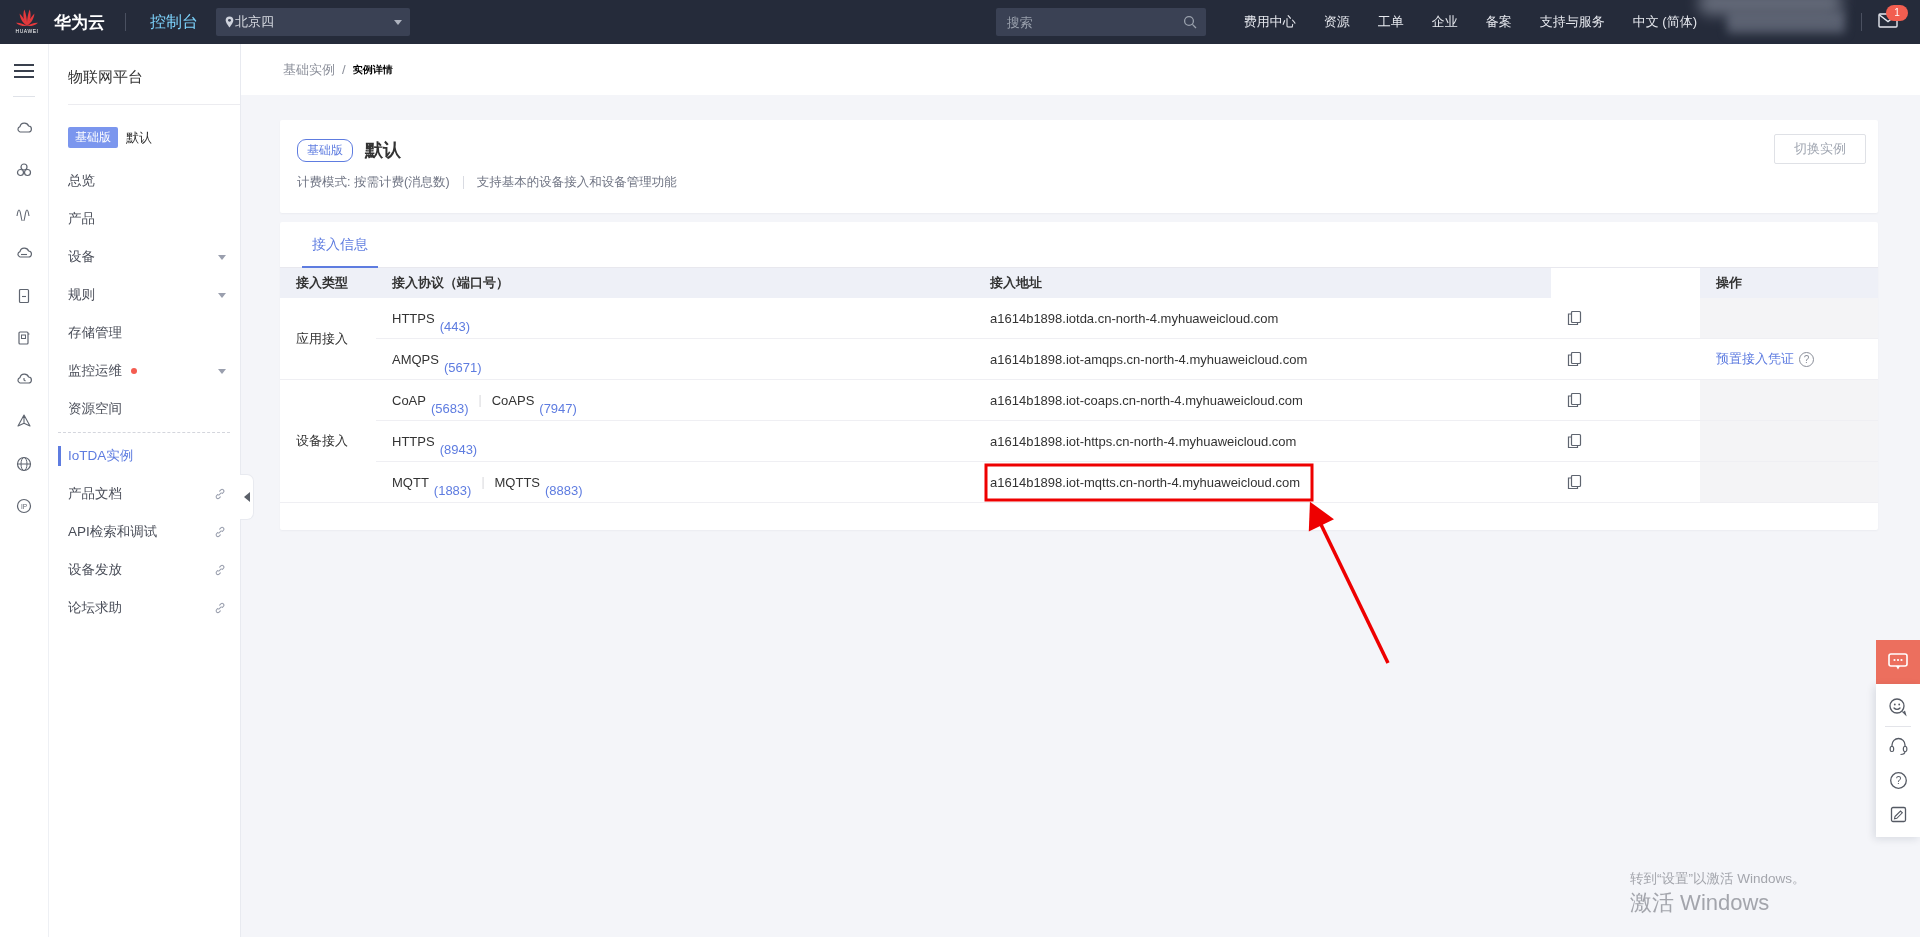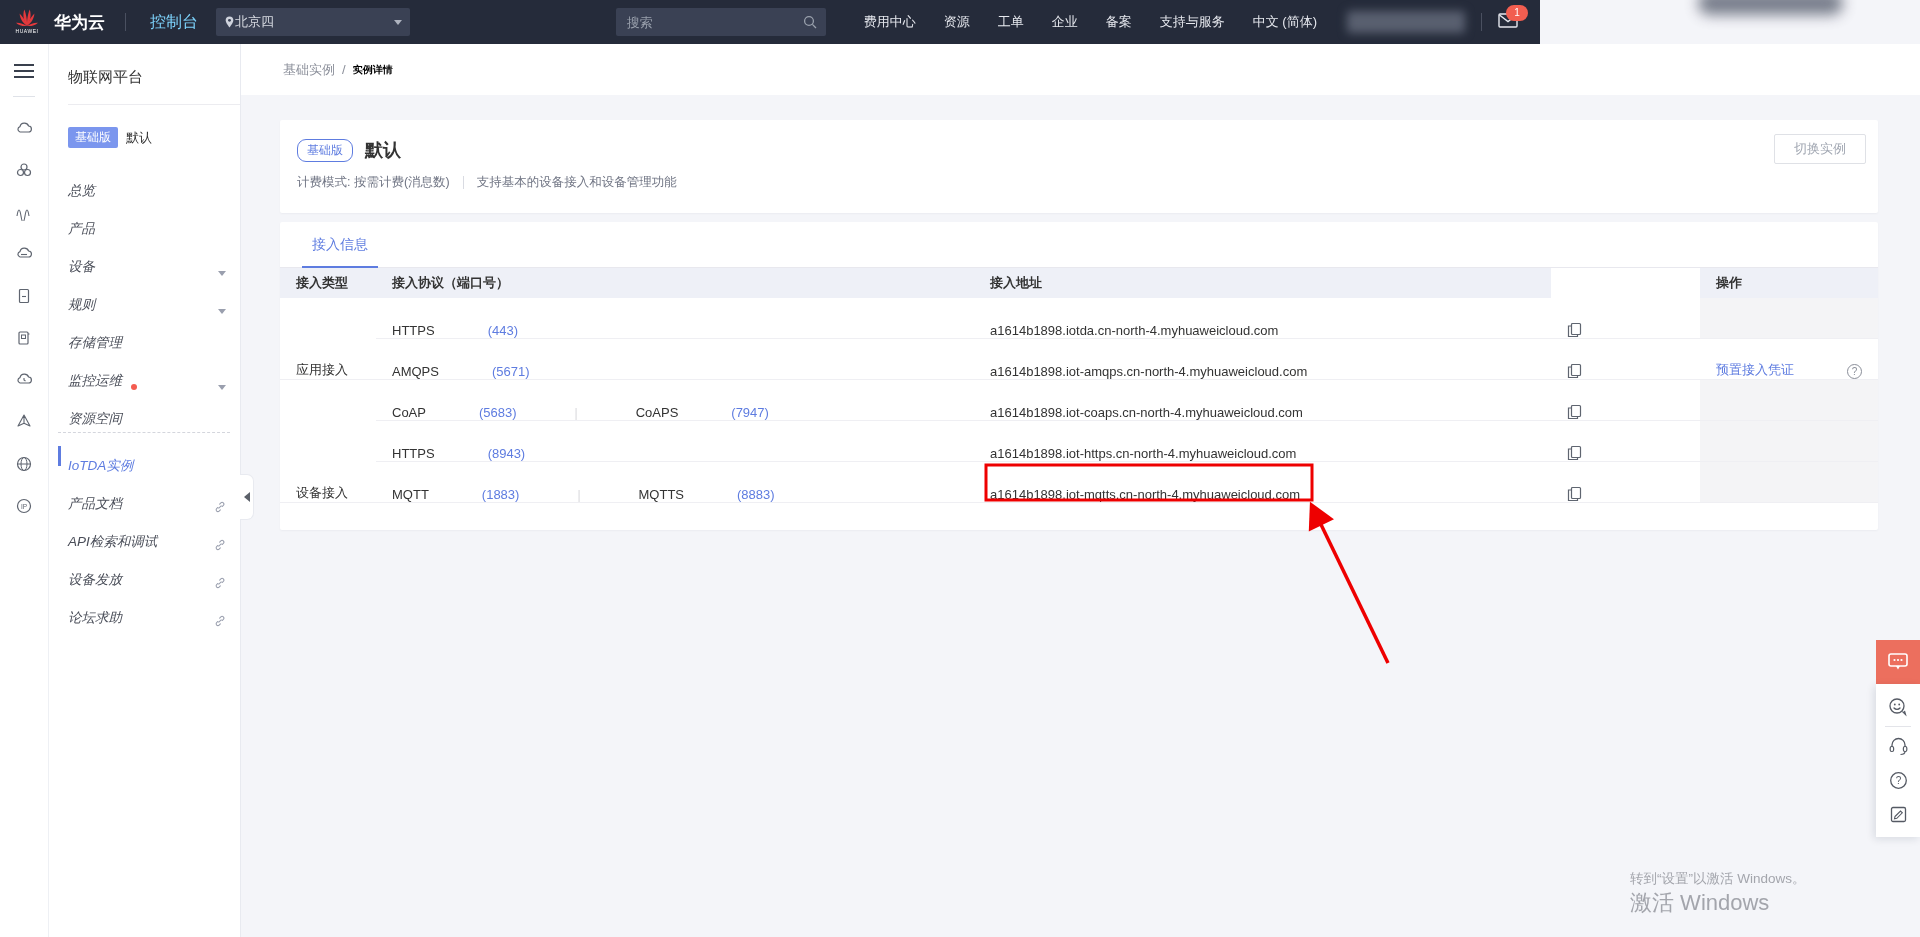--- a/index.html
+++ b/index.html
@@ -2,21 +2,21 @@
 <html><head>
 <meta charset="utf-8">
 <style>
   html,body{margin:0;padding:0;}
   body{
     width:1920px;height:937px;position:relative;overflow:hidden;
     background:#f4f5f9;font-family:"Liberation Sans","DejaVu Sans",sans-serif;
     -webkit-font-smoothing:antialiased;
   }
   
-  .topbar{position:absolute;top:0;left:0;width:1540px;height:44px;background:#252b3a;
+  .topbar{position:absolute;top:0;left:0;width:1920px;height:44px;background:#252b3a;
     display:flex;align-items:center;color:#e6e8ee;z-index:50;}
   .hw-logo{width:30px;height:30px;margin:0 8px 0 12px;display:flex;flex-direction:column;align-items:center;}
   .hw-logo .petals{width:24px;height:20px;}
   .hw-logo .logotext{font-size:5px;color:#fff;letter-spacing:.5px;margin-top:1px;}
   .brand{font-size:17px;font-weight:bold;color:#fff;margin:0 14px 0 4px;}
   .tb-divider{width:1px;height:18px;background:#4a5060;margin:0 6px;}
   .console{font-size:16px;color:#7dd3fc;margin:0 18px;cursor:pointer;}
   .region{display:flex;align-items:center;background:#3a4154;height:28px;width:178px;
     border-radius:2px;padding:0 8px;cursor:pointer;}
   .region .rg-label{font-size:13px;color:#d6d9e0;flex:1;}
@@ -44,22 +44,22 @@
   .rail-icon{width:48px;height:42px;display:flex;align-items:center;justify-content:center;cursor:pointer;color:#5f6570;}
   
   .sidebar{position:absolute;top:44px;left:48px;width:192px;bottom:0;background:#fff;
     border-right:1px solid #e8eaf0;z-index:19;}
   .sb-title{font-size:15px;color:#333;padding:24px 0 0 20px;}
   .sb-hr{height:1px;background:#ececf0;margin:17px 0 0 20px;}
   .sb-badge-row{display:flex;align-items:center;margin:22px 0 0 20px;}
   .sb-badge{background:#7b96ee;color:#fff;font-size:12px;border-radius:2px;padding:2px 7px;}
   .sb-badge-name{font-size:13px;color:#333;margin-left:8px;}
   .sb-menu{margin-top:14px;}
-  .side-item{position:relative;height:38px;display:flex;align-items:flex-end;padding-left:20px;
-    font-size:13.5px;color:#4a4e59;cursor:pointer;font-style:italic;}
+  .side-item{position:relative;height:38px;display:flex;align-items:center;padding-left:20px;
+    font-size:13.5px;color:#4a4e59;cursor:pointer;}
   .side-item.active{color:#5e7ce0;}
   .side-item.active .active-bar{position:absolute;left:10px;top:9px;bottom:9px;width:3px;background:#5e7ce0;}
   .side-item .flag{position:absolute;right:14px;display:flex;align-items:center;}
   .side-item .reddot{width:6px;height:6px;border-radius:50%;background:#f45c50;margin-left:9px;}
   .sb-dashed{border-top:1px dashed #d4d6dd;margin:4px 10px 4px 10px;}
   .collapse-tab{position:absolute;left:240px;top:474px;width:13px;height:44px;background:#fff;
     border:1px solid #e8eaf0;border-left:none;border-radius:0 7px 7px 0;display:flex;align-items:center;
     justify-content:center;z-index:21;cursor:pointer;}
   .collapse-tab .tri{width:0;height:0;border-top:5px solid transparent;border-bottom:5px solid transparent;
     border-right:6px solid #5b6069;}
@@ -83,22 +83,22 @@
   
   .card2{left:280px;top:222px;width:1598px;height:308px;}
   .tabrow{height:45px;border-bottom:1px solid #e8e8ee;display:flex;align-items:flex-end;}
   .tab{margin-left:22px;padding:0 10px 12px;font-size:14px;color:#5e7ce0;border-bottom:2px solid #5e7ce0;
     margin-bottom:-1px;cursor:pointer;}
   .tblhead,.tblbody{display:grid;grid-template-columns:96px 598px 577px 149px 178px;}
   .th{height:30px;line-height:30px;background:#eef0f7;font-size:13px;font-weight:bold;color:#333;
     padding-left:16px;box-sizing:border-box;}
   .th.copyh{background:#fff;}
   .tblbody{grid-auto-rows:41px;}
-  .tcell,.pcell,.acell,.ccell,.opcell{display:flex;align-items:flex-end;box-sizing:border-box;
-    border-bottom:1px solid #efeff3;font-size:13px;color:#333;gap:48px;}
+  .tcell,.pcell,.acell,.ccell,.opcell{display:flex;align-items:center;box-sizing:border-box;
+    border-bottom:1px solid #efeff3;font-size:13px;color:#333;}
   .tcell{grid-column:1;padding-left:16px;}
   .pcell{grid-column:2;padding-left:16px;}
   .acell{grid-column:3;padding-left:16px;}
   .ccell{grid-column:4;padding-left:16px;}
   .opcell{grid-column:5;padding-left:16px;}
   .opcell.empty{background:#f4f4f6;}
   .proto-port{color:#5e7ce0;margin-left:5px;margin-top:16px;}
   .proto-sep{color:#d8d8dc;margin:0 10px;font-size:12px;}
   .copy-btn{cursor:pointer;display:flex;align-items:center;}
   .op-link{color:#5e7ce0;cursor:pointer;display:flex;align-items:center;}

